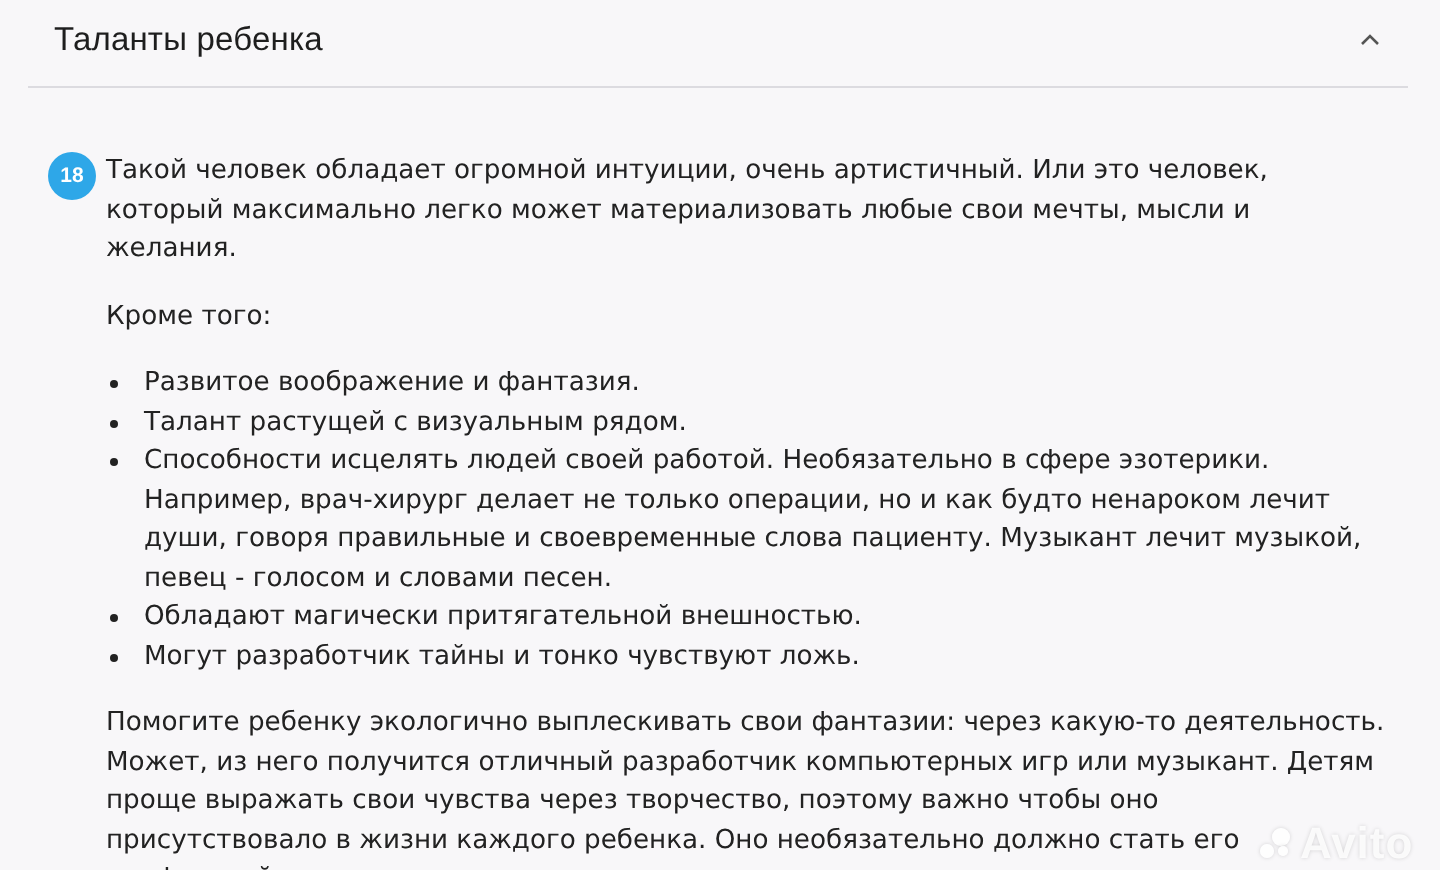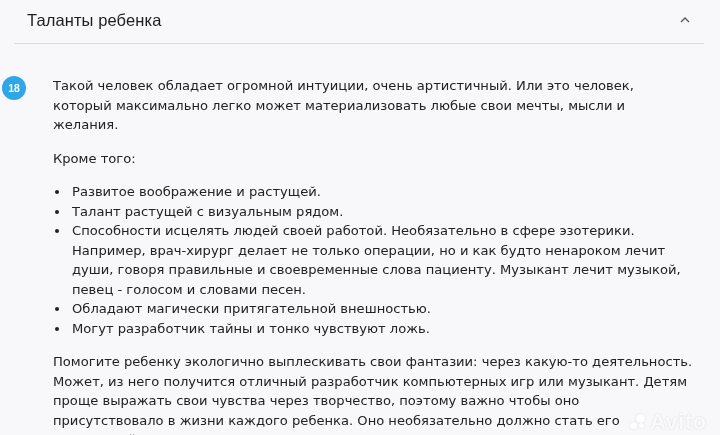--- a/index.html
+++ b/index.html
@@ -40,21 +40,21 @@
       position: absolute;
       right: 14px;
       top: 15px;
       width: 10px;
       height: 10px;
       cursor: pointer;
     }
     .chevron svg { display: block; }
     .badge {
       position: absolute;
-      left: 2px;
+      left: 24px;
       top: 76px;
       width: 24px;
       height: 24px;
       border-radius: 50%;
       background: #2ea7e8;
       color: #ffffff;
       font-family: "Liberation Sans", sans-serif;
       font-weight: bold;
       font-size: 10.5px;
       line-height: 24px;
@@ -134,21 +134,21 @@
     </svg>
   </span>
 </div>
 
 <div class="badge">18</div>
 
 <div class="content">
   <p class="p-intro">Такой человек обладает огромной интуиции, очень артистичный. Или это человек, который максимально легко может материализовать любые свои мечты, мысли и желания.</p>
   <p class="p-besides">Кроме того:</p>
   <ul>
-    <li>Развитое воображение и растущей.</li>
+    <li>Развитое воображение и фантазия.</li>
     <li>Талант растущей с визуальным рядом.</li>
     <li>Способности исцелять людей своей работой. Необязательно в сфере эзотерики. Например, врач-хирург делает не только операции, но и как будто ненароком лечит души, говоря правильные и своевременные слова пациенту. Музыкант лечит музыкой, певец - голосом и словами песен.</li>
     <li>Обладают магически притягательной внешностью.</li>
     <li>Могут разработчик тайны и тонко чувствуют ложь.</li>
   </ul>
   <p class="p-advice">Помогите ребенку экологично выплескивать свои фантазии: через какую-то деятельность. Может, из него получится отличный разработчик компьютерных игр или музыкант. Детям проще выражать свои чувства через творчество, поэтому важно чтобы оно присутствовало в жизни каждого ребенка. Оно необязательно должно стать его профессией, оно важно как экологичная возможность для реализации своих переживаний, чувств, эмоций.</p>
 </div>
 
 <div class="watermark">
   <span class="dots">

